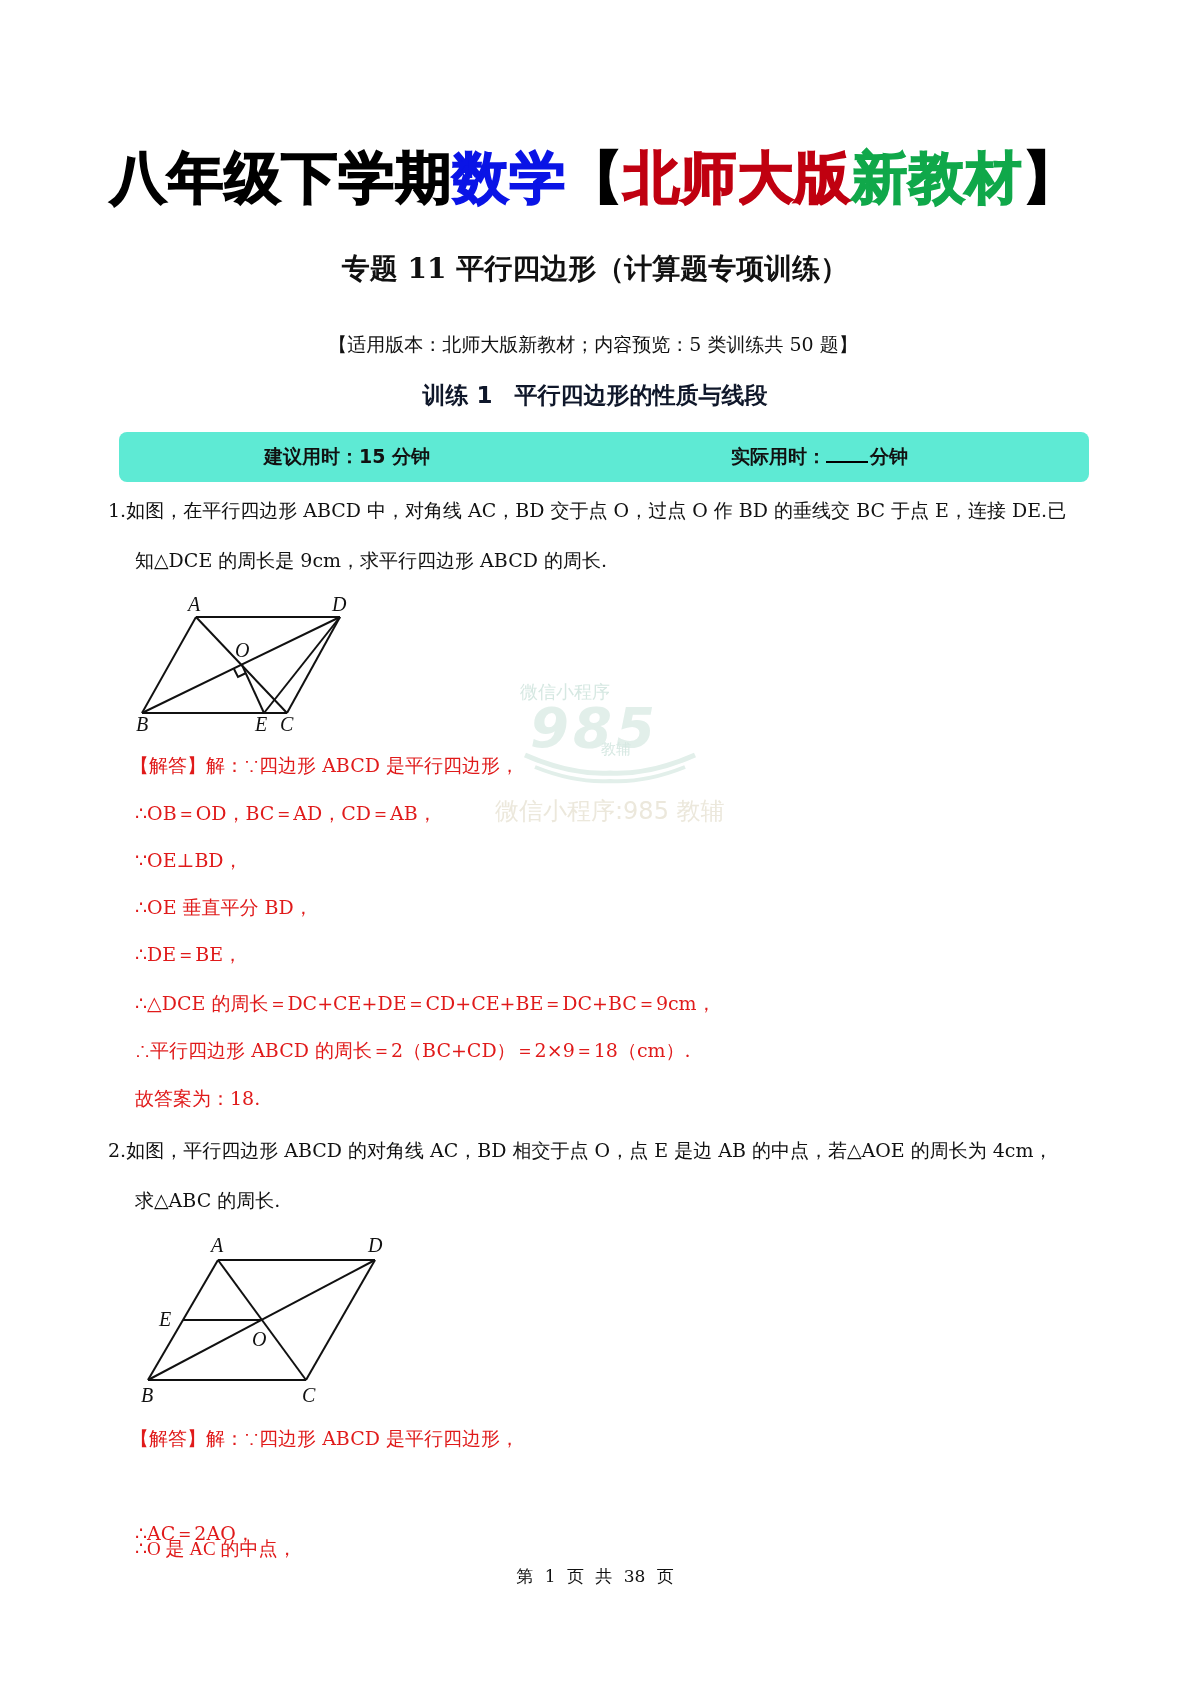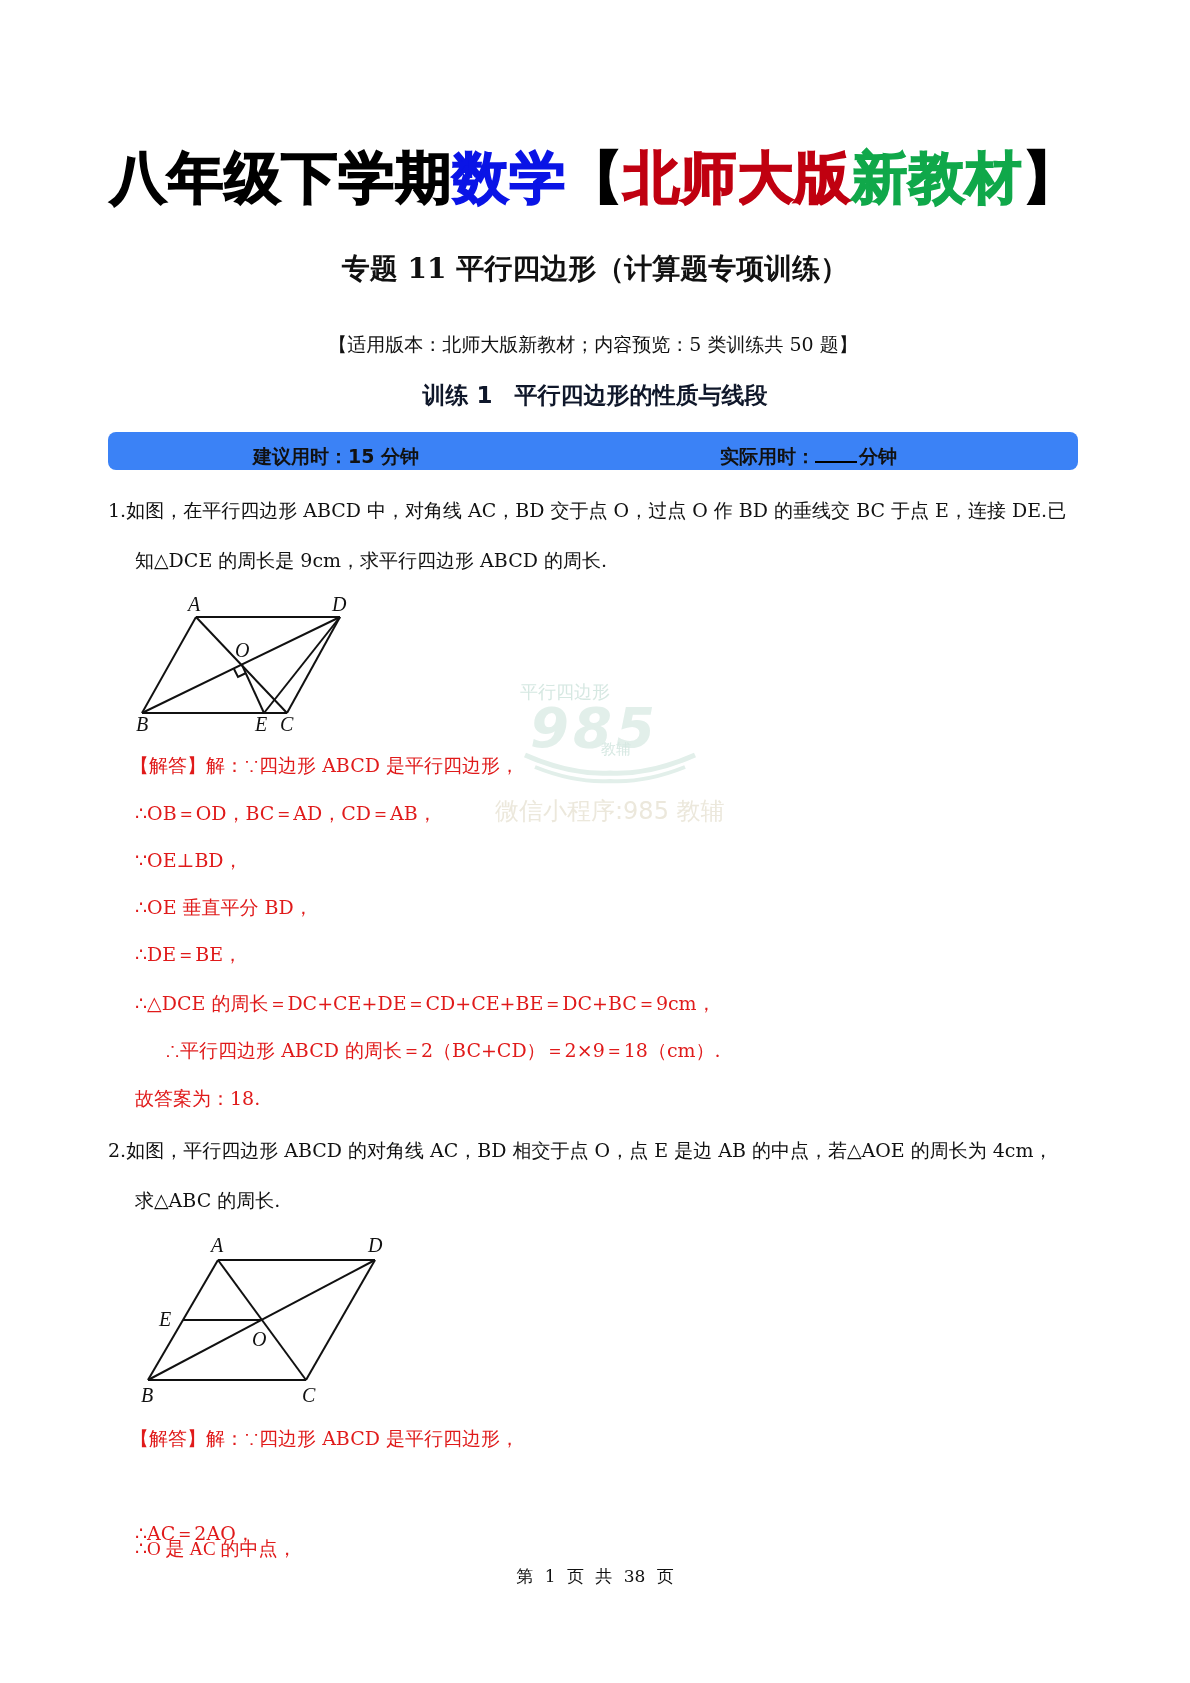--- a/index.html
+++ b/index.html
@@ -12,21 +12,21 @@
                 -webkit-text-stroke: 1.6px currentColor; }
   .t-black { color: #000; }
   .t-blue { color: #0a14e6; }
   .t-red { color: #c00010; }
   .t-green { color: #10a84a; }
   .subtitle { left: 0; width: 1190px; top: 250px; text-align: center; font-size: 28px; font-weight: bold; }
   .info { left: 0; width: 1186px; top: 332px; text-align: center; font-size: 19px; }
   .train-head { left: 0; width: 1190px; top: 380px; text-align: center; font-size: 23px; font-weight: bold;
                 color: #0f172a; font-family: "DejaVu Sans", "Liberation Sans", sans-serif; }
   .train-head .num { margin-right: 22px; }
-  .timebar { left: 108px; top: 432px; width: 970px; height: 38px; background: #3b82f6; border-radius: 8px; }
+  .timebar { left: 119px; top: 432px; width: 970px; height: 50px; background: #5eead4; border-radius: 8px; }
   .timebar .lbl { position: absolute; top: 12px; font-size: 19px; font-weight: bold;
                   font-family: "DejaVu Sans", "Liberation Sans", sans-serif; }
   .timebar .left { left: 145px; }
   .timebar .right { left: 612px; }
   .blank { display: inline-block; width: 42px; border-bottom: 2px solid #000; height: 16px; vertical-align: baseline; margin-right: 2px; }
   .q { font-size: 19px; line-height: 26px; white-space: nowrap; }
   .ans { color: #e01a1a; font-size: 19px; line-height: 26px; white-space: nowrap; }
   .footer { left: 0; width: 1190px; top: 1565px; text-align: center; font-size: 17px; word-spacing: 6px; }
   .wm1 { left: 520px; top: 680px; font-size: 18px; color: #d6e8e2; font-family: "DejaVu Sans", sans-serif; }
   .wm2 { left: 530px; top: 695px; font-size: 56px; font-style: italic; font-weight: bold; color: #e2efea;
@@ -47,21 +47,21 @@
 
 <div class="abs train-head">
   <span class="num">训练 1</span><span>平行四边形的性质与线段</span>
 </div>
 
 <div class="abs timebar">
   <span class="lbl left">建议用时：15 分钟</span>
   <span class="lbl right"><span>实际用时：</span><span class="blank"></span><span>分钟</span></span>
 </div>
 
-<div class="abs wm1">平行四边形</div>
+<div class="abs wm1">微信小程序</div>
 <div class="abs wm2">985</div>
 <div class="abs wm3">教辅</div>
 <svg class="abs" style="left:520px;top:745px" width="180" height="40">
   <path d="M5 10 Q50 30 90 28 Q130 30 175 10" stroke="#e2efea" stroke-width="5" fill="none"></path>
   <path d="M15 22 Q55 38 90 36 Q125 38 165 22" stroke="#e2efea" stroke-width="4" fill="none"></path>
 </svg>
 <div class="abs wm4">微信小程序:985 教辅</div>
 
 <div class="abs q" style="left:108px;top:497px;">
   <span>1.</span><span>如图，在平行四边形 ABCD 中，对角线 AC，BD 交于点 O，过点 O 作 BD 的垂线交 BC 于点 E，连接 DE.已</span>
@@ -87,21 +87,21 @@
   <text x="125" y="136">E</text>
   <text x="150" y="136">C</text>
 </svg>
 
 <div class="abs ans" style="left:130px;top:752px;">【解答】解：∵四边形 ABCD 是平行四边形，</div>
 <div class="abs ans" style="left:135px;top:800px;">∴OB＝OD，BC＝AD，CD＝AB，</div>
 <div class="abs ans" style="left:135px;top:847px;">∵OE⊥BD，</div>
 <div class="abs ans" style="left:135px;top:894px;">∴OE 垂直平分 BD，</div>
 <div class="abs ans" style="left:135px;top:941px;">∴DE＝BE，</div>
 <div class="abs ans" style="left:135px;top:990px;">∴△DCE 的周长＝DC+CE+DE＝CD+CE+BE＝DC+BC＝9cm，</div>
-<div class="abs ans" style="left:135px;top:1037px;margin-left:30px;">∴平行四边形 ABCD 的周长＝2（BC+CD）＝2×9＝18（cm）.</div>
+<div class="abs ans" style="left:135px;top:1037px;">∴平行四边形 ABCD 的周长＝2（BC+CD）＝2×9＝18（cm）.</div>
 <div class="abs ans" style="left:135px;top:1085px;">故答案为：18.</div>
 
 <div class="abs q" style="left:108px;top:1137px;">
   <span>2.</span><span>如图，平行四边形 ABCD 的对角线 AC，BD 相交于点 O，点 E 是边 AB 的中点，若△AOE 的周长为 4cm，</span>
 </div>
 <div class="abs q" style="left:135px;top:1187px;">求△ABC 的周长.</div>
 
 <svg class="abs" style="left:135px;top:1230px" width="270" height="180">
   <g stroke="#111" stroke-width="2" fill="none">
     <line x1="83" y1="30" x2="240" y2="30"></line>

